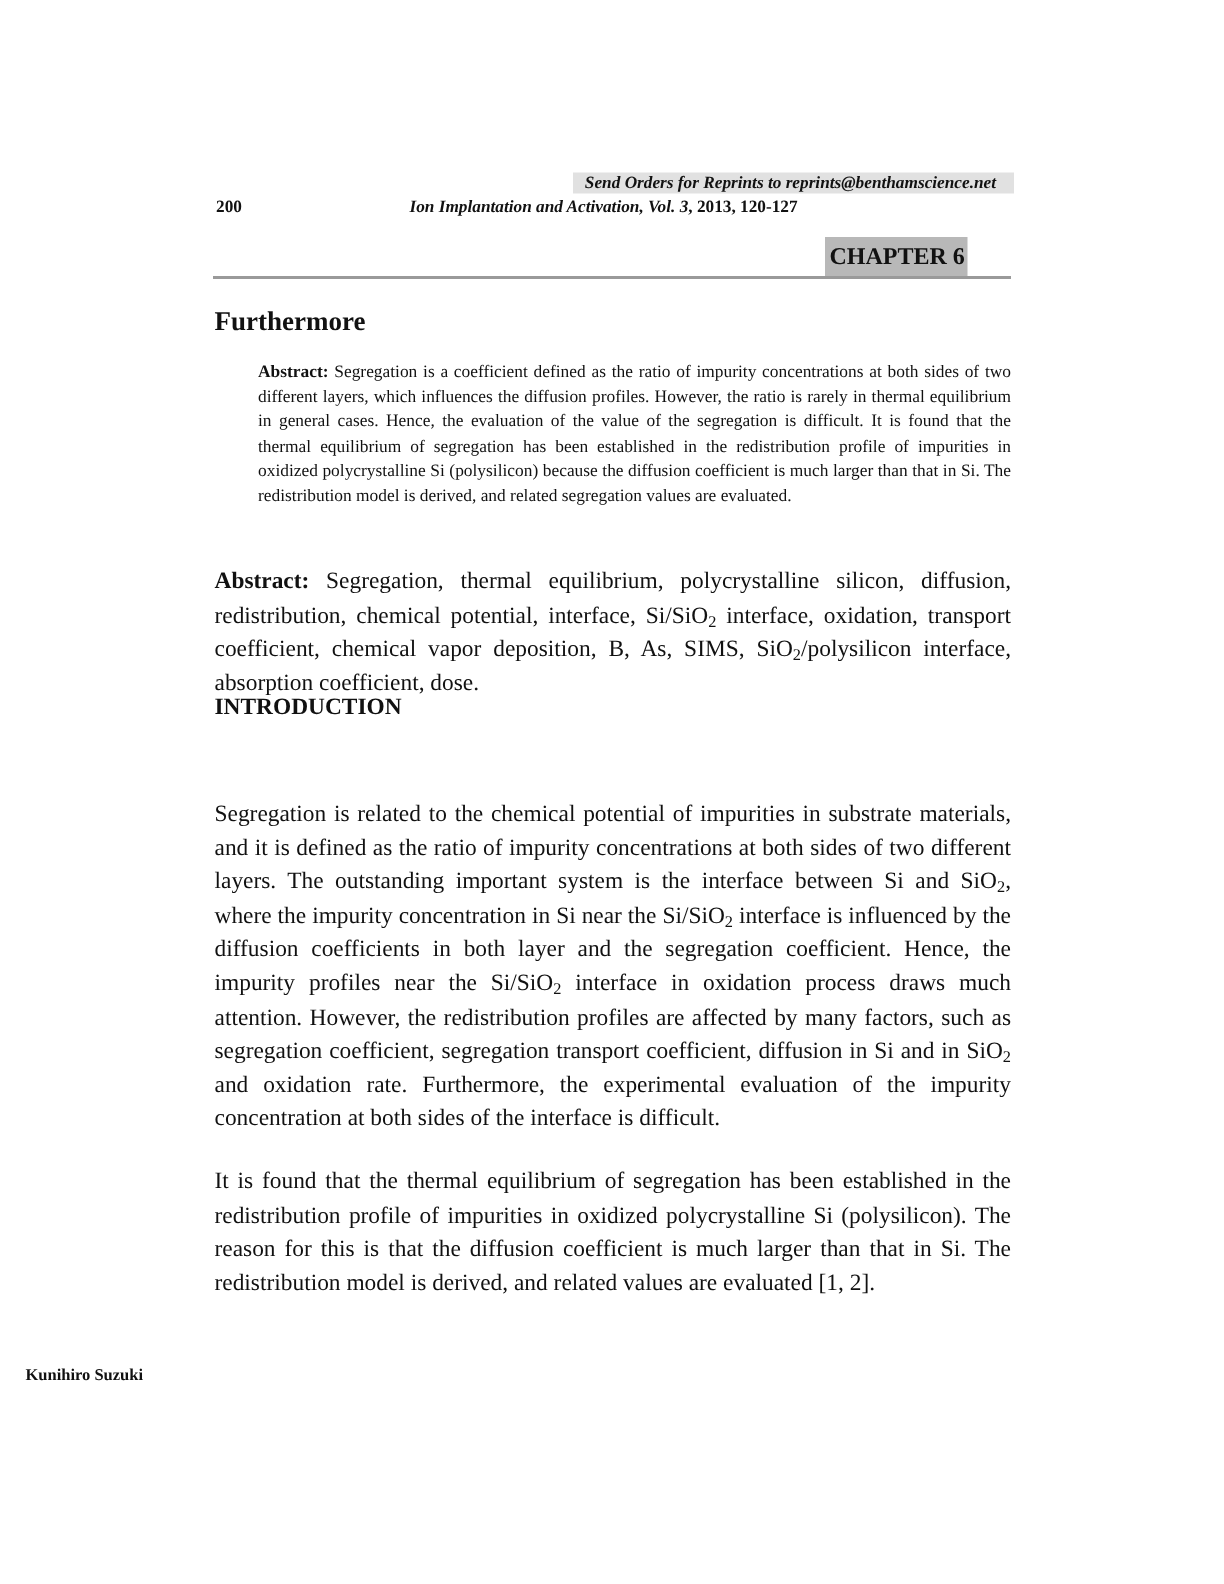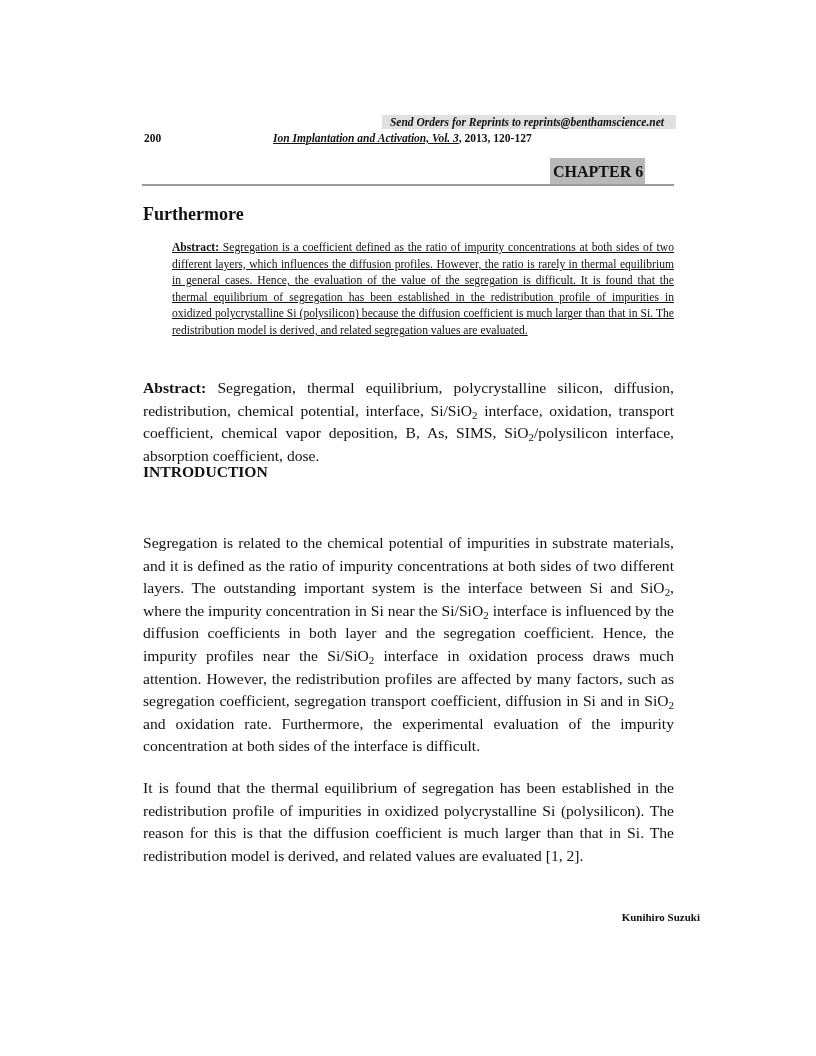--- a/index.html
+++ b/index.html
@@ -4,35 +4,35 @@
 <style>
   html, body { margin: 0; padding: 0; background: #ffffff; }
   body { width: 816px; height: 1056px; position: relative; overflow: hidden;
          font-family: "Liberation Serif", "DejaVu Serif", serif; color: #111; }
   .abs { position: absolute; }
   .reprint { left: 382px; top: 115px; width: 294px; height: 14px; background: #e1e1e1;
              font-size: 11.5px; font-weight: bold; font-style: italic; text-align: right;
              line-height: 14px; padding-right: 12px; box-sizing: border-box; }
   .pagenum { left: 144px; top: 131px; font-size: 11.5px; font-weight: bold; line-height: 14px; }
   .journal { left: 273px; top: 131px; font-size: 11.5px; font-weight: bold; line-height: 14px; }
-  .journal i { font-style: italic; text-decoration: underline; }
+  .journal i { font-style: italic; }
   .chapter { left: 550px; top: 158px; height: 26px; background: #b8b8b8;
              font-size: 16px; font-weight: bold; line-height: 27px; padding: 0 2px 0 3px; }
   .rule { left: 142px; top: 184px; width: 532px; height: 2px; background: #9a9a9a; }
   .title { left: 143px; top: 203px; font-size: 18px; font-weight: bold; line-height: 22px; }
   .abstract { left: 172px; top: 240px; width: 502px; font-size: 11.6px; line-height: 16.6px;
-              text-align: justify; text-decoration: underline; }
+              text-align: justify; }
   .abstract b { font-weight: bold; }
   .body { font-size: 15.6px; line-height: 22.6px; text-align: justify; width: 531px; left: 143px; }
   .keywords { top: 377px; }
   .intro-h { left: 143px; top: 462px; font-size: 15.6px; font-weight: bold; line-height: 20px; }
   .p1 { top: 532px; }
   .p2 { top: 777px; }
   sub { font-size: 70%; line-height: 0; vertical-align: -0.25em; }
-  .footer { left: 3px; width: 697px; top: 910px; text-align: right; font-size: 11px;
+  .footer { left: 17px; width: 697px; top: 910px; text-align: left; font-size: 11px;
             font-weight: bold; line-height: 14px; }
 </style>
 </head>
 <body>
 
 <div class="abs reprint">Send Orders for Reprints to reprints@benthamscience.net</div>
 <div class="abs pagenum">200</div>
 <div class="abs journal"><i>Ion Implantation and Activation, Vol. 3</i><span>, 2013, 120-127</span></div>
 <div class="abs chapter">CHAPTER 6</div>
 <div class="abs rule"></div>

